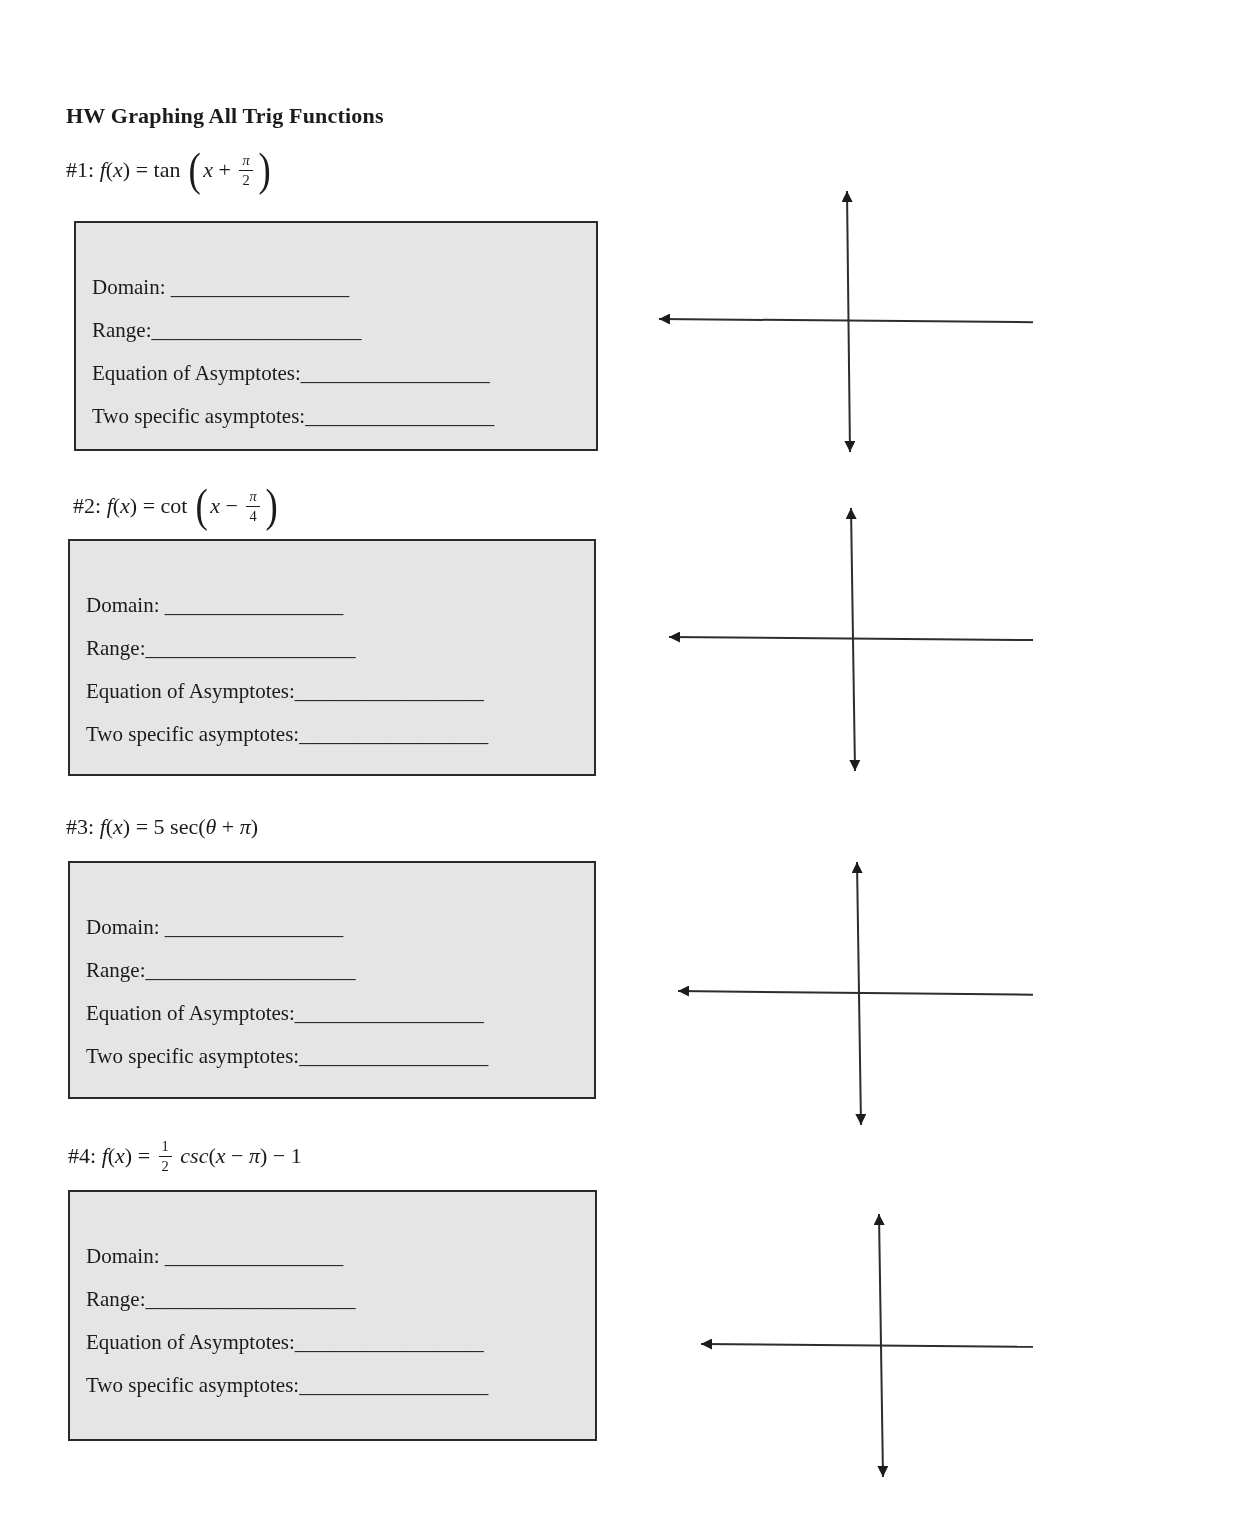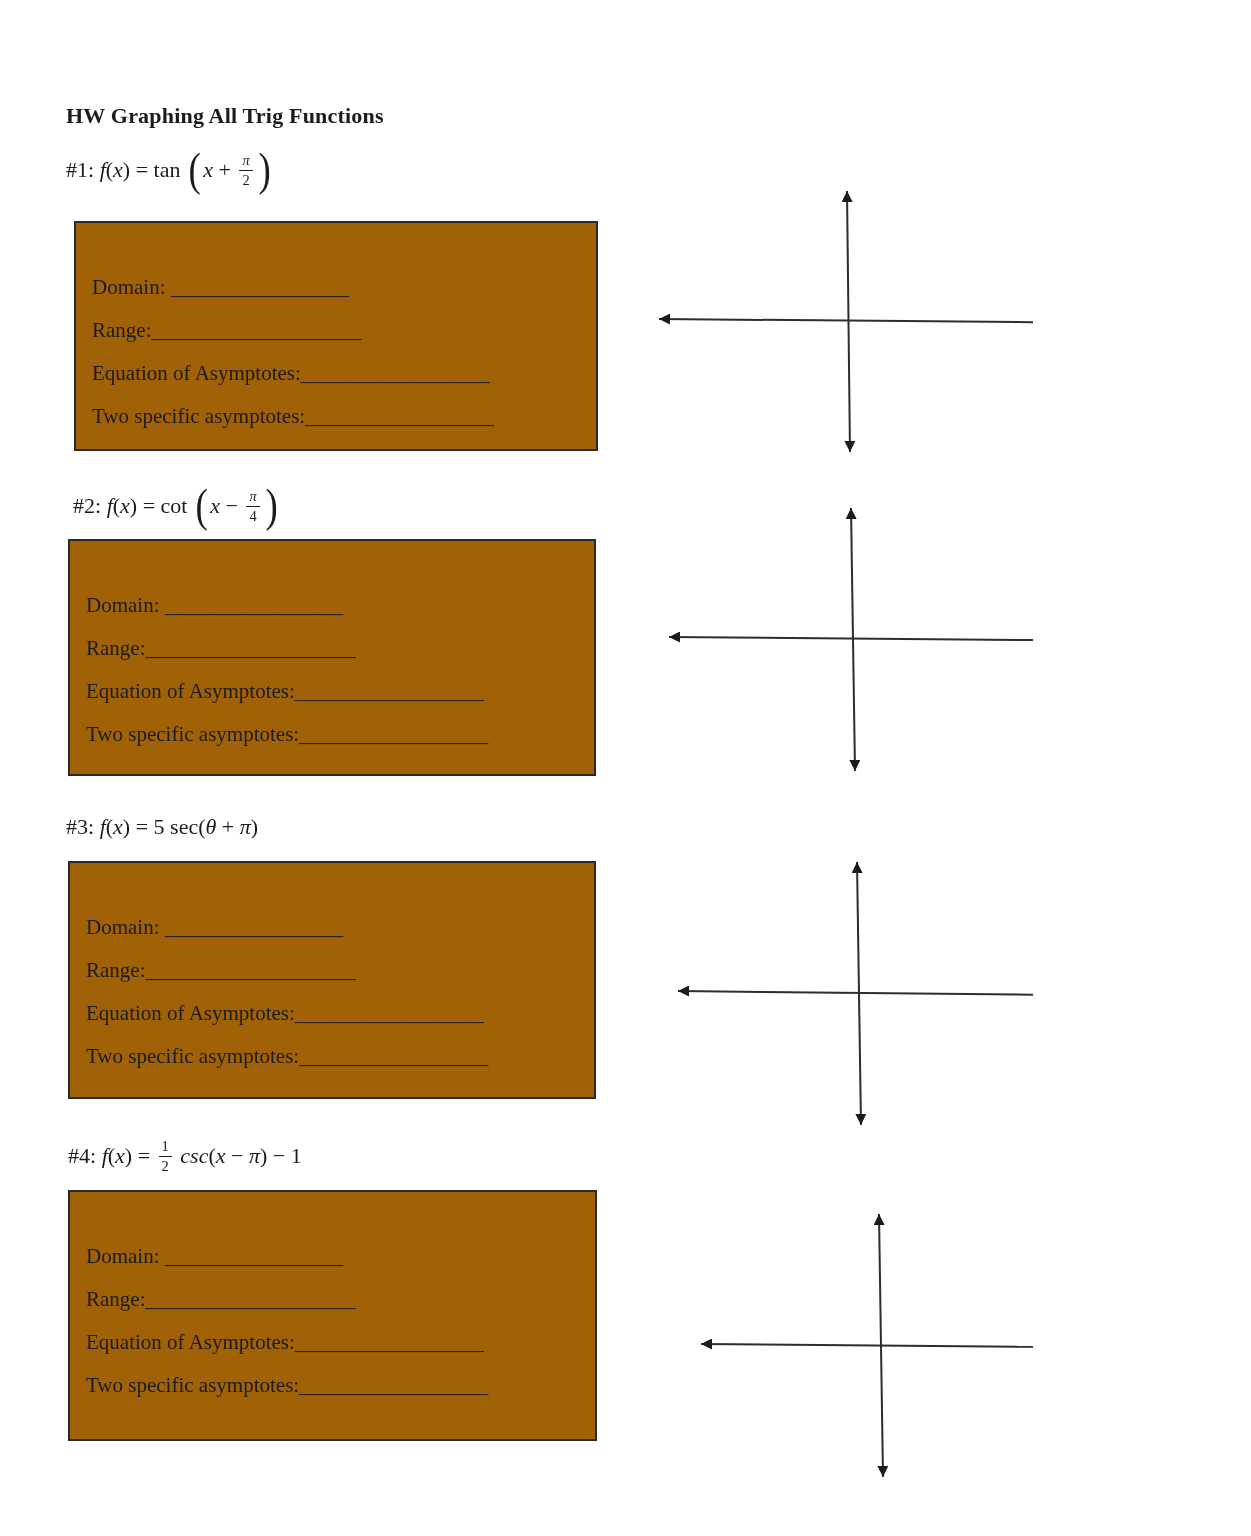--- a/index.html
+++ b/index.html
@@ -47,21 +47,21 @@
   .frac .num{padding:0 3px 1px;border-bottom:1.4px solid currentColor;}
   .frac .den{padding-top:1px;}
   .f1{left:66px;top:98px;height:48px;}
   .f2{left:73px;top:434px;height:48px;}
   .f3{left:66px;top:762px;height:34px;}
   .f4{left:68px;top:1085px;height:46px;}
   .box{
     position:absolute;
     border:2px solid #2a2a2a;
     box-sizing:border-box;
-    background:#a16207;
+    background:#e5e5e5;
     padding:52px 16px 0 16px;
   }
   .box1{left:74px;top:173px;width:524px;height:230px;}
   .box2{left:68px;top:491px;width:528px;height:237px;}
   .box3{left:68px;top:813px;width:528px;height:238px;}
   .box4{left:68px;top:1142px;width:529px;height:251px;}
   .box .line{
     font-size:21px;
     line-height:24px;
     margin:0 0 19px 0;

